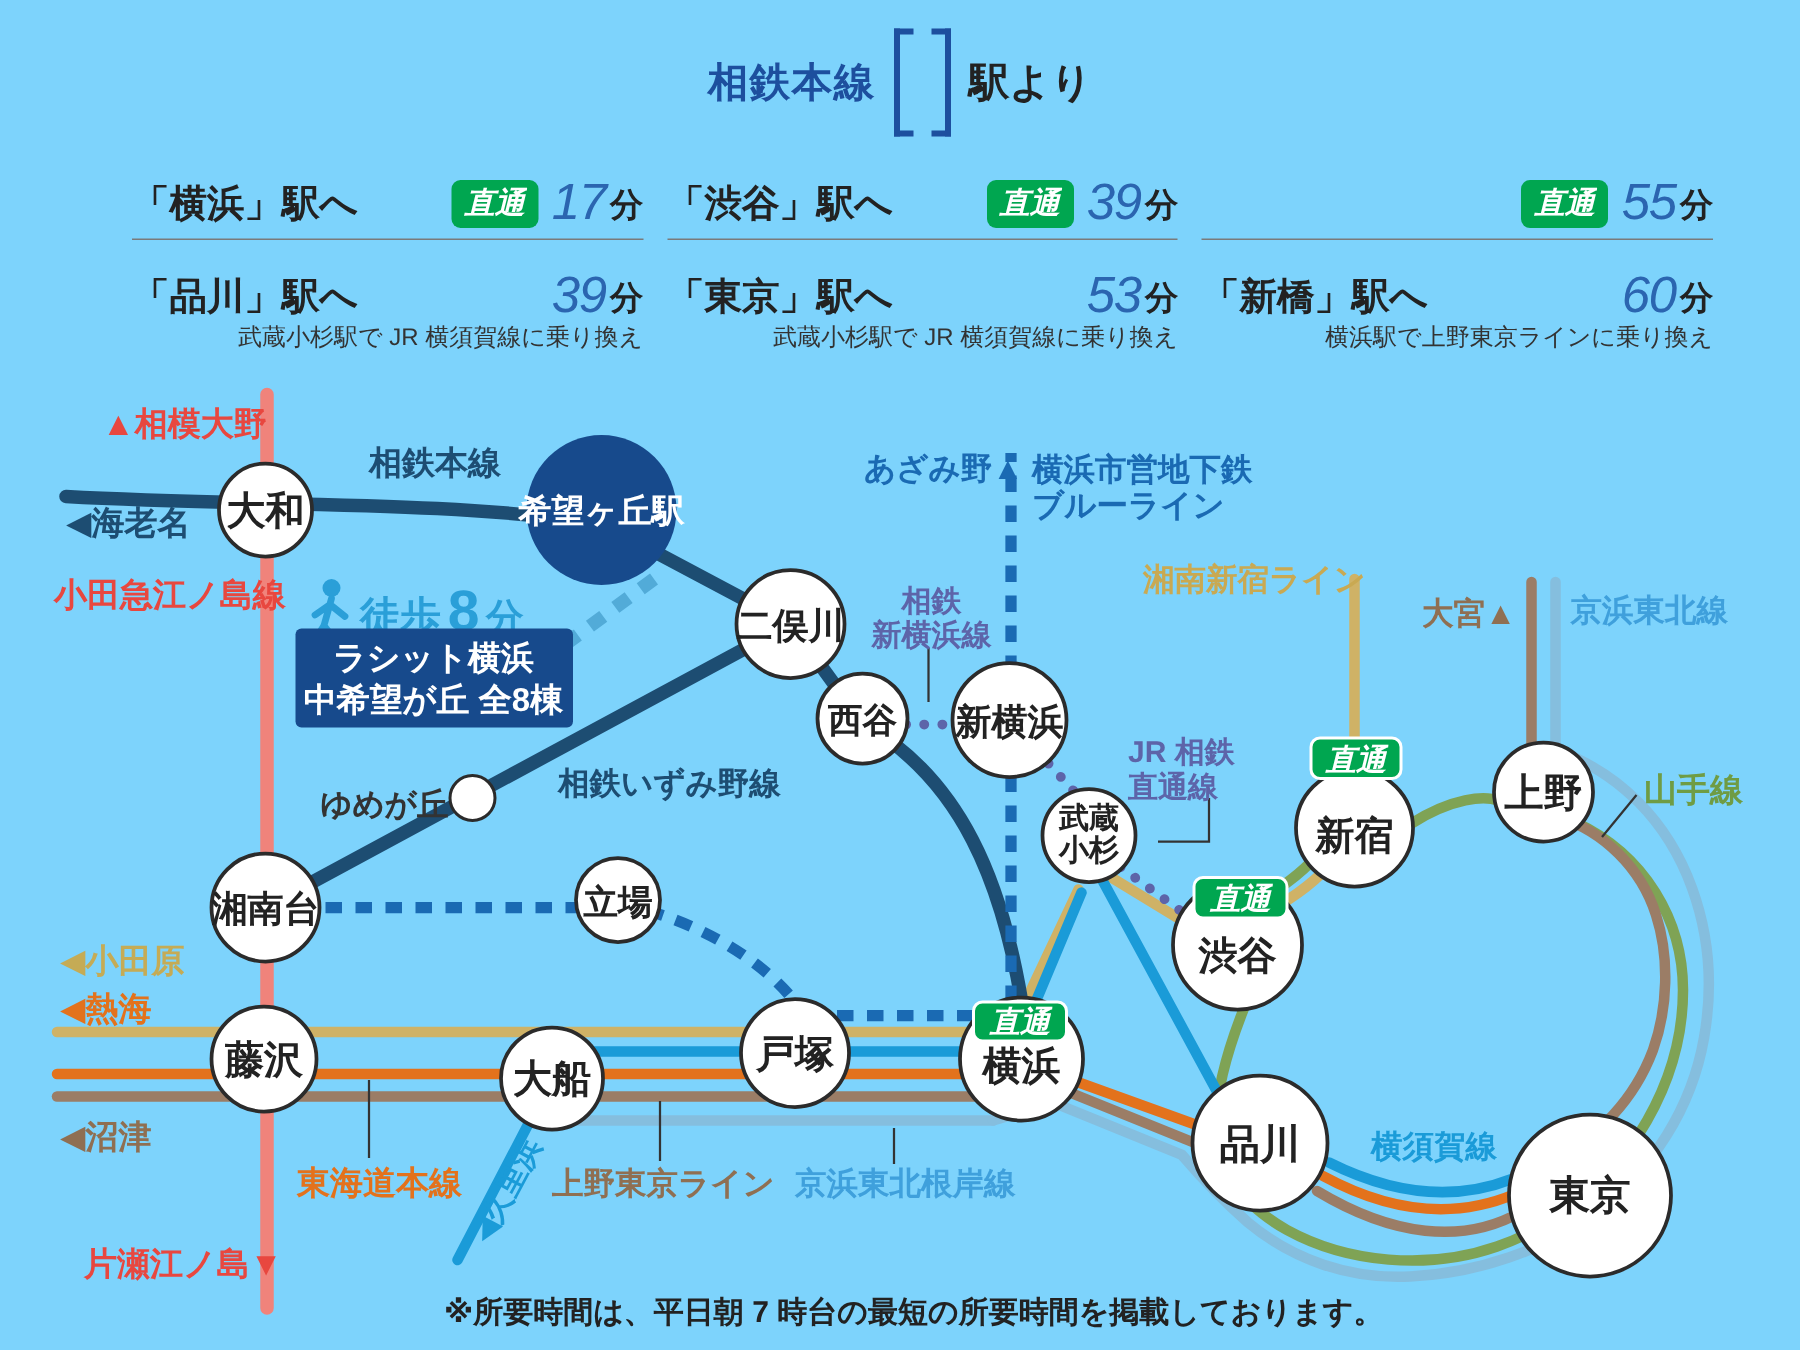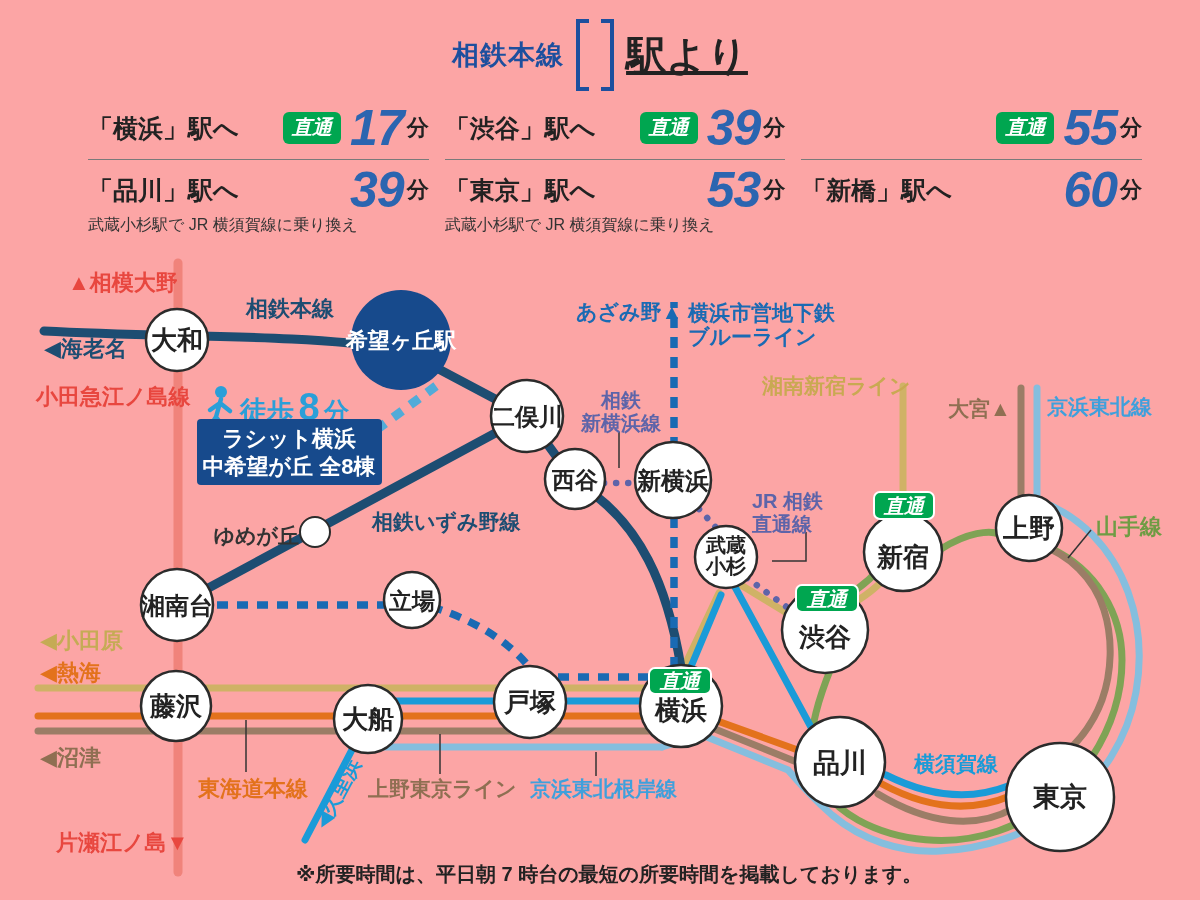--- a/index.html
+++ b/index.html
@@ -1,37 +1,37 @@
 <!DOCTYPE html>
 <html><head>
 <meta charset="utf-8">
 <style>
   html,body{margin:0;padding:0;background:#fff;}
-  .page{position:relative;width:1200px;height:900px;background:#fca5a5;overflow:hidden;
+  .page{position:relative;width:1200px;height:900px;background:#7dd3fc;overflow:hidden;
         font-family:"Liberation Sans","DejaVu Sans",sans-serif;}
   
   .title-row{display:flex;align-items:center;justify-content:center;padding-top:16px;gap:12px;height:78px;}
   .title-line{font-size:27px;font-weight:bold;color:#1d4f9e;letter-spacing:1px;}
   .bracket{width:13px;height:72px;box-sizing:border-box;}
   .bracket.left{border-left:4px solid #1d4f9e;border-top:4px solid #1d4f9e;border-bottom:4px solid #1d4f9e;}
   .bracket.right{border-right:4px solid #1d4f9e;border-top:4px solid #1d4f9e;border-bottom:4px solid #1d4f9e;}
   .title-station{font-size:52px;font-weight:bold;color:#1d4f9e;letter-spacing:3px;margin:0 2px;}
-  .title-suffix{font-size:40px;font-weight:bold;color:#222;text-decoration:underline;}
+  .title-suffix{font-size:27px;font-weight:bold;color:#222;}
   
   .times{display:flex;margin:10px 58px 0 88px;gap:16px;}
   .tcol{flex:1;min-width:0;}
-  .trow{display:flex;align-items:center;height:48px;}
+  .trow{display:flex;align-items:flex-end;height:48px;}
   .dest{font-size:25px;font-weight:bold;color:#222;white-space:nowrap;}
   .spacer{flex:1;}
   .badge{background:#00a650;color:#fff;font-style:italic;font-weight:bold;font-size:20px;
          padding:2px 9px 3px;border-radius:6px;margin-right:9px;white-space:nowrap;}
-  .min{font-size:50px;font-weight:bold;font-style:italic;color:#2b65b0;letter-spacing:-1px;line-height:1;}
+  .min{font-size:34px;font-weight:normal;font-style:italic;color:#2b65b0;letter-spacing:-1px;line-height:1;}
   .unit{font-size:22px;font-weight:bold;color:#222;margin-left:3px;}
   .divider{border:none;border-top:1.5px solid #7a7a7a;margin:7px 0 6px;}
-  .subnote{font-size:16px;color:#333;margin-top:1px;height:24px;white-space:nowrap;}
+  .subnote{font-size:16px;color:#333;margin-top:1px;height:24px;white-space:nowrap;text-align:right;}
   
   .map-svg{position:absolute;left:0;top:0;width:1200px;height:900px;}
   .map-svg text{font-family:"Liberation Sans","DejaVu Sans",sans-serif;font-weight:600;}
 </style>
 </head>
 <body>
 
 <div class="page">
 
   <div class="title-row">
@@ -86,20 +86,21 @@
         <span class="min">55</span>
         <span class="unit">分</span>
       </div>
       <hr class="divider">
       <div class="trow">
         <span class="dest">「新橋」駅へ</span>
         <span class="spacer"></span>
         <span class="min">60</span>
         <span class="unit">分</span>
       </div>
+      <div class="subnote">横浜駅で上野東京ラインに乗り換え</div>
     </div>
   </div>
 
   <svg class="map-svg" viewBox="0 0 1200 900">
 
     <path d="M38,688 H666" stroke="#cfb266" stroke-width="7" fill="none" stroke-linecap="round"></path>
     <path d="M38,716 H666" stroke="#e3721c" stroke-width="7" fill="none" stroke-linecap="round"></path>
     <path d="M38,731 H664" stroke="#9b7d66" stroke-width="7" fill="none" stroke-linecap="round"></path>
     <path d="M368,747 H662" stroke="#85bede" stroke-width="7" fill="none" stroke-linecap="round"></path>
     <path d="M370,701 H664" stroke="#1a9bd8" stroke-width="7" fill="none" stroke-linecap="round"></path>

